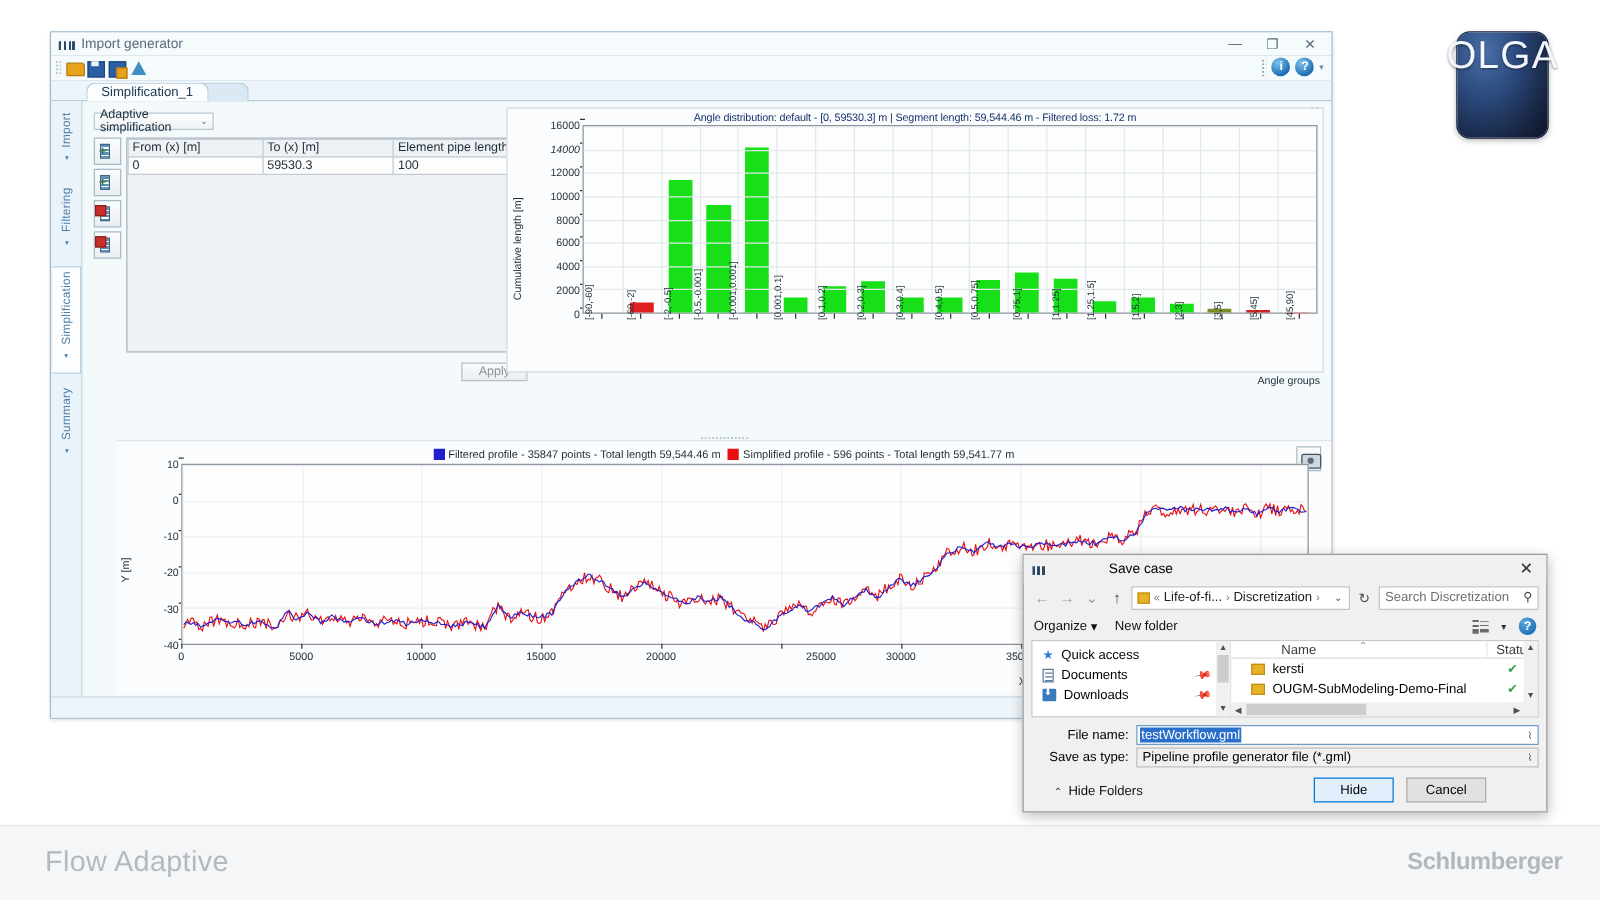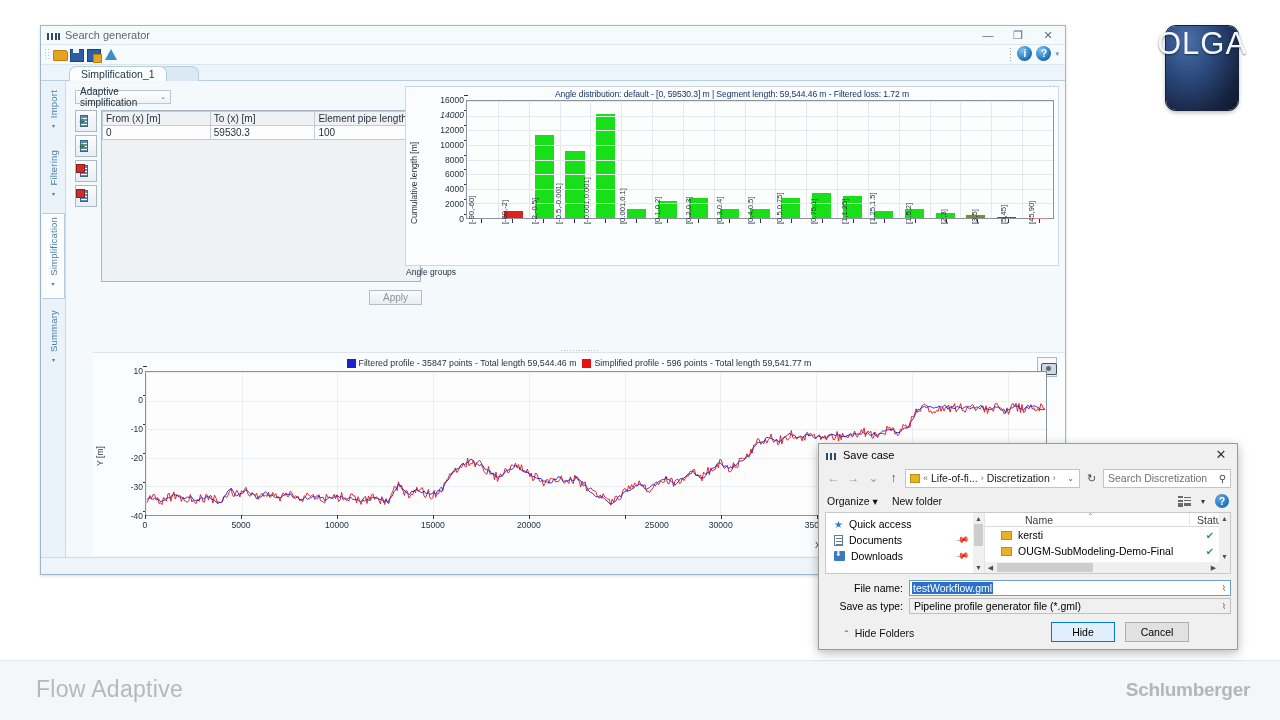--- a/index.html
+++ b/index.html
@@ -162,21 +162,21 @@
 
   .apply-btn {
     position:absolute; left:302px; top:208px; width:53px; height:15px;
     background:linear-gradient(#fafbfc,#e9edf1); border:1px solid #b2bfc9;
     font-size:10px; color:#8a949c; display:flex; align-items:center; justify-content:center;
     cursor:default;
   }
 
   
   .chart-top {
-    position:absolute; left:338px; top:4px; right:6px; height:180px;
+    position:absolute; left:338px; top:4px; right:6px; height:212px;
     background:#fbfcfd; border:1px solid #cfd8e0;
   }
   .chart-title { text-align:center; font-size:8.6px; color:#17356b; padding-top:2px; letter-spacing:-.1px;}
   .ct-body { position:absolute; left:0; top:13px; right:2px; bottom:0; }
   .yaxis-title {
     position:absolute; left:3px; top:50%; transform:translateY(-50%) rotate(180deg);
     writing-mode:vertical-rl; font-size:8.5px; color:#1f2d38;
   }
   .ytick { position:absolute; right:0; font-size:8.5px; color:#1f2d38; white-space:nowrap;
     transform:translateY(-50%); }
@@ -191,21 +191,21 @@
   .bars { position:absolute; left:0; right:0; bottom:0; top:0; display:flex; align-items:flex-end; }
   .barcell { flex:1 1 0; display:flex; justify-content:center; align-items:flex-end; height:100%; }
   .bar { width:62%; }
   .xlabels { position:absolute; left:60px; right:2px; top:calc(100% - 46px); height:44px; display:flex; }
   .xlcell { flex:1 1 0; position:relative; }
   .xltick { position:absolute; left:50%; top:0; width:1px; height:4px; background:#333; }
   .xllbl {
     position:absolute; left:50%; top:5px; transform:translateX(-50%) rotate(-90deg);
     transform-origin:top left; font-size:7.6px; color:#1f2d38; white-space:nowrap;
   }
-  .xaxis-title { position:absolute; left:0; right:0; bottom:-12px; text-align:left;
+  .xaxis-title { position:absolute; left:0; right:0; bottom:-12px; text-align:right;
     font-size:8.5px; color:#1f2d38; }
 
   
   .chart-bot {
     position:absolute; left:26px; top:270px; right:0; bottom:0; background:#fbfcfd;
     border-top:1px solid #dde5eb;
   }
   .splitter { position:absolute; left:48%; top:-4px; width:40px; height:3px;
     background-image:radial-gradient(#b6c4d0 40%, transparent 41%); background-size:3px 3px; }
   .legend { display:flex; justify-content:center; align-items:center; gap:6px; padding-top:5px;
@@ -235,21 +235,21 @@
     background:#eef5fa; border-top:1px solid #cddbe6; }
 
   
   #savedlg {
     position:absolute; left:818px; top:443px; width:420px; height:207px;
     background:#f0f0f0; border:1px solid #9a9a9a;
     box-shadow:0 3px 10px rgba(0,0,0,.28);
     font-size:11px; color:#000;
   }
   .dlg-title { height:22px; background:#f0f0f0; display:flex; align-items:center;
-    padding-left:7px; position:relative; }
+    padding-left:7px; position:relative;gap:44px; }
   .dlg-title .dlg-ico { width:12px; height:10px; position:relative; margin-right:5px; }
   .dlg-title .dlg-ico::before { content:""; position:absolute; left:0; bottom:0; width:12px; height:7px;
     background:linear-gradient(to right,#2e4a6b 0 2px, transparent 2px 4px, #2e4a6b 4px 6px, transparent 6px 8px, #2e4a6b 8px 10px, transparent 10px 12px); }
   .dlg-title .dtxt { font-size:11px; }
   .dlg-close { position:absolute; right:0; top:0; width:32px; height:21px;
     display:flex; align-items:center; justify-content:center; font-size:13px; color:#333; cursor:default; }
 
   .navrow { height:24px; display:flex; align-items:center; padding:0 6px; gap:3px; }
   .nav-ico { width:17px; height:17px; display:flex; align-items:center; justify-content:center;
     color:#9a9a9a; font-size:12px; cursor:default; }
@@ -342,21 +342,21 @@
   </div>
 
   <div class="footer-band"></div>
   <div class="footer-left">Flow Adaptive</div>
   <div class="footer-right">Schlumberger</div>
 
   <div id="appwin">
 
     <div class="titlebar">
       <div class="tb-icon"></div>
-      <div class="tb-title">Search generator</div>
+      <div class="tb-title">Import generator</div>
       <div class="win-ctrls">
         <div>—</div>
         <div>❐</div>
         <div>✕</div>
       </div>
     </div>
 
     <div class="toolbar">
       <div class="grip"></div>
       <div class="tb-btn ico-open"></div>

